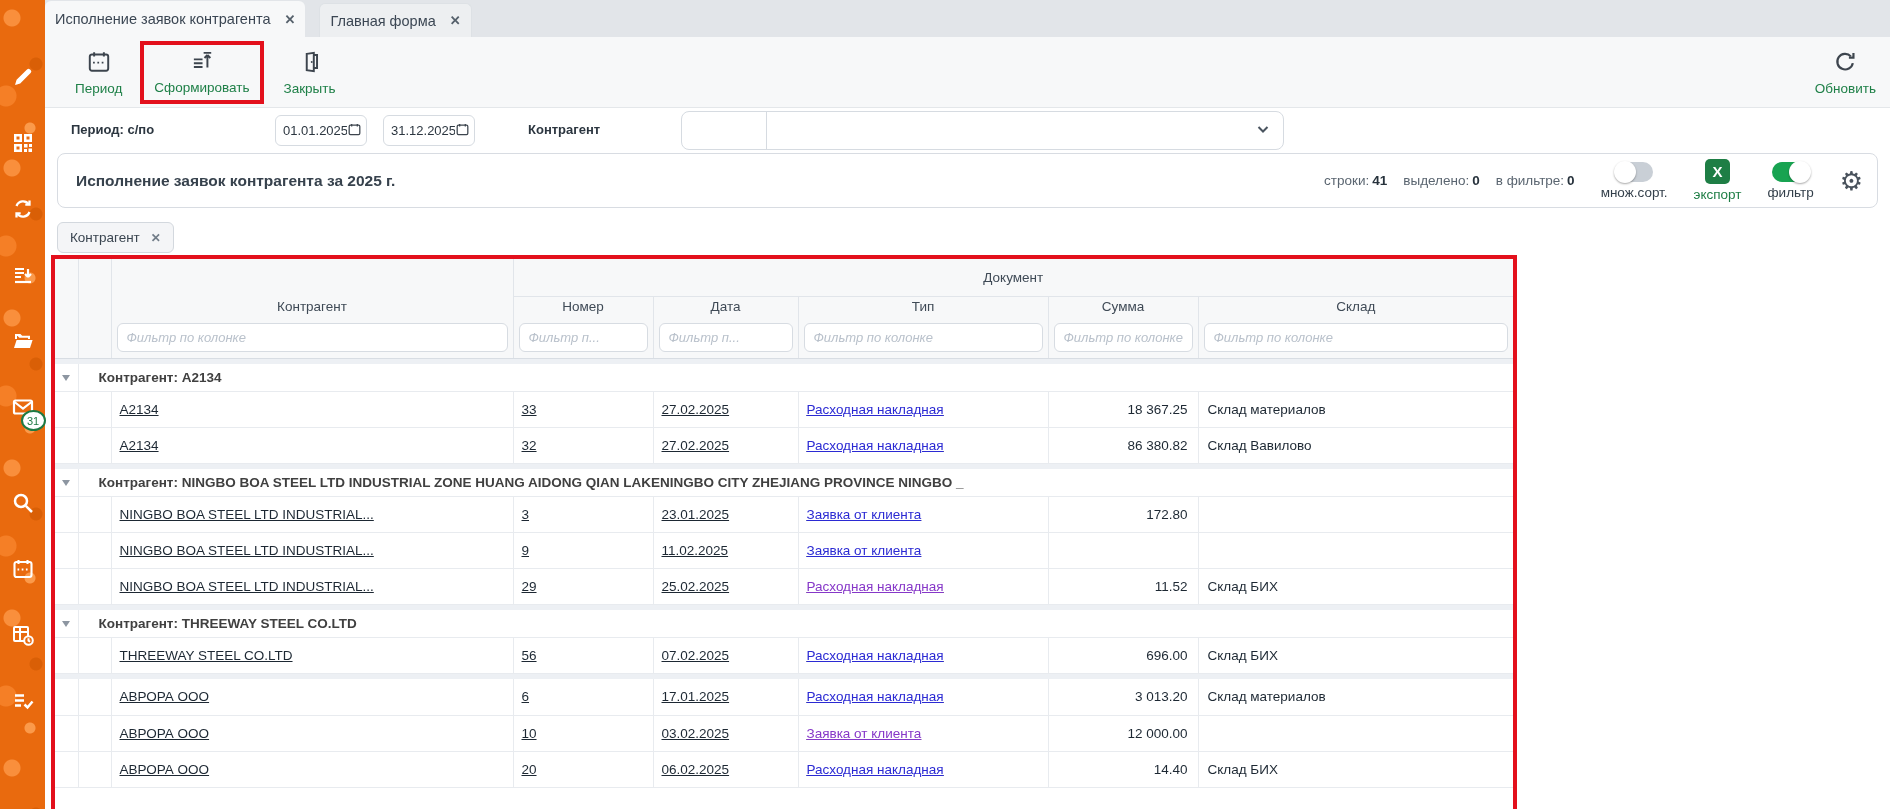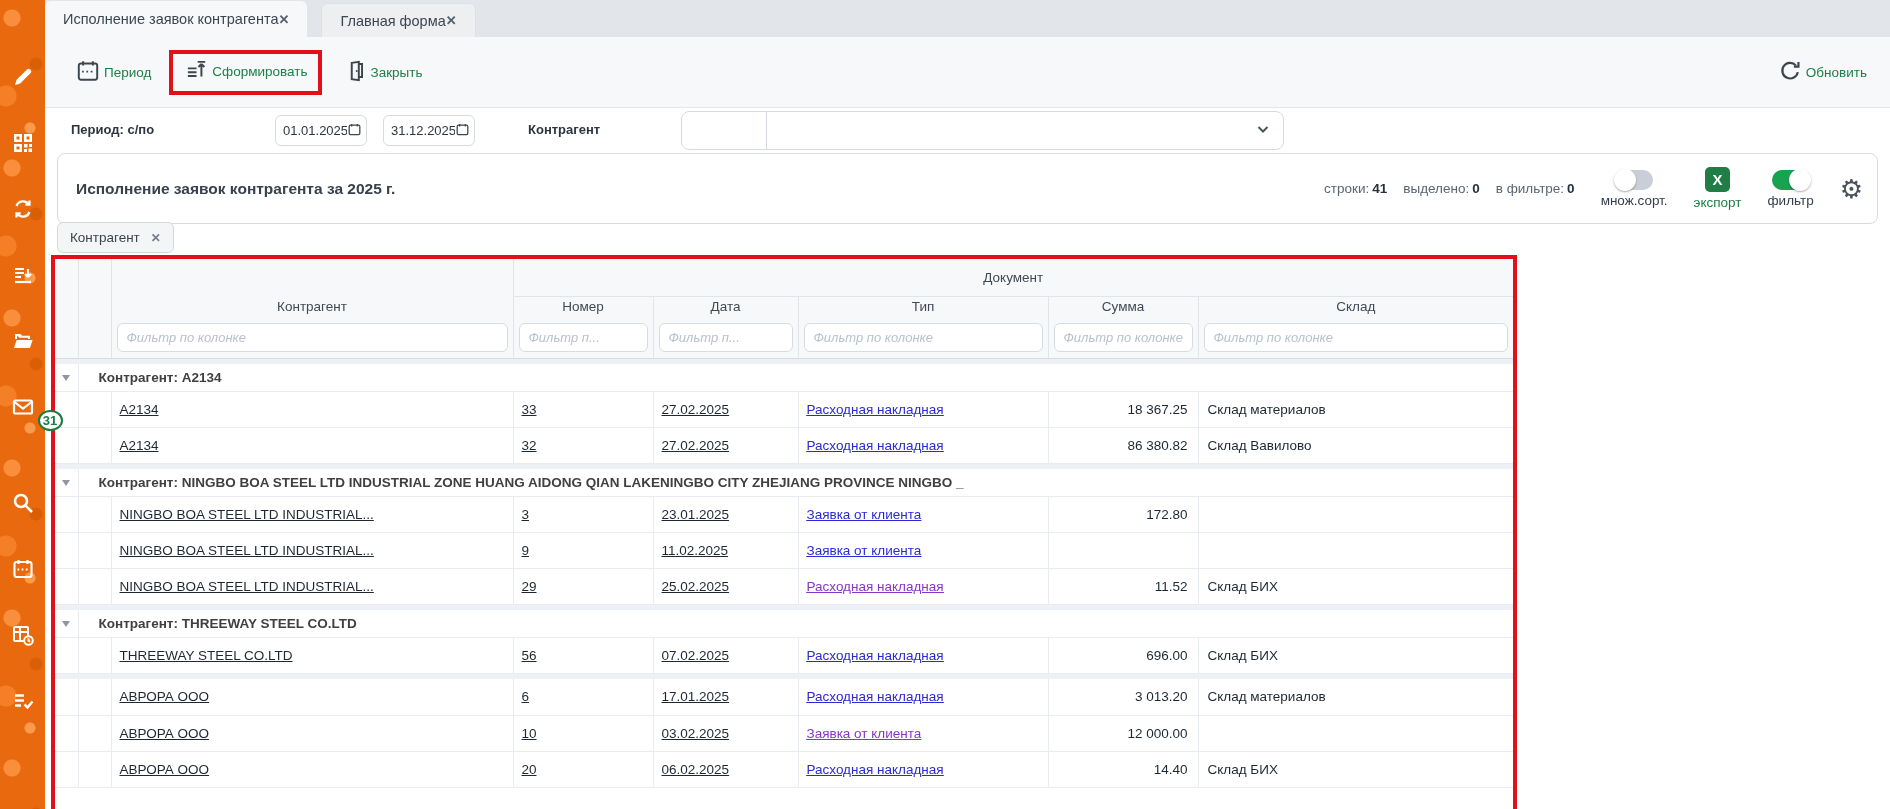--- a/index.html
+++ b/index.html
@@ -14,62 +14,62 @@
       radial-gradient(circle at 36px 64px, #d95f06 0 6px, rgba(0,0,0,0) 7px),
       radial-gradient(circle at 6px 96px, #f57f26 0 10px, rgba(0,0,0,0) 11px),
       radial-gradient(circle at 30px 128px, #fb9a4a 0 5px, rgba(0,0,0,0) 6px);
     background-size:45px 150px;
     display:flex;flex-direction:column;align-items:center;padding-top:64px;box-sizing:border-box;}
   .s-item{width:28px;height:26px;display:flex;align-items:center;justify-content:center;
     margin-bottom:40px;position:relative;flex:0 0 auto;cursor:pointer;}
   .s-item svg{display:block;}
   .s-badge{position:absolute;left:12px;top:16px;min-width:17px;height:17px;padding:0 2px;
     background:#fff;border:2px solid #1d7a43;border-radius:50%;color:#1d7a43;
-    font-size:13px;font-weight:700;display:flex;align-items:center;justify-content:center;z-index:6;margin-left:17px;}
+    font-size:11px;font-weight:400;display:flex;align-items:center;justify-content:center;z-index:6;}
   .s-item.has-badge{margin-bottom:70px;}
 
   
   .main{position:absolute;left:45px;top:0;width:1845px;height:809px;}
 
   
   .tabbar{height:37px;background:#e2e5e9;display:flex;align-items:flex-end;}
-  .tab{height:36px;display:flex;align-items:center;padding:0 18px;
+  .tab{height:36px;display:flex;align-items:center;gap:14px;padding:0 10px;
     font-size:14.5px;color:#3b4653;border-radius:6px 6px 0 0;box-sizing:border-box;cursor:pointer;text-align:right;}
   .tab.active{background:#f7f8f9;}
   .tab.inactive{background:#edeff1;margin-left:14px;height:34px;border:1px solid #dde1e5;border-bottom:none;}
   .tab-close{font-size:13px;color:#55606b;font-weight:700;line-height:1;}
 
   
   .toolbar{height:70px;background:#f7f8f9;border-bottom:1px solid #e4e7ea;
     display:flex;align-items:center;}
-  .tb-btn{display:flex;flex-direction:row;align-items:center;gap:3px;cursor:pointer;background:none;border:none;padding:0;}
+  .tb-btn{display:flex;flex-direction:column;align-items:center;gap:3px;cursor:pointer;background:none;border:none;padding:0;}
   .tb-btn .lbl{font-size:13.5px;color:#1f8048;font-family:"Liberation Sans",sans-serif;}
   .tb-period{margin-left:30px;}
   .red-wrap{border:4px solid #e3101c;padding:3px 10px 5px;margin-left:18px;}
   .tb-close{margin-left:20px;}
-  .tb-refresh{margin-left:auto;margin-right:23px;}
+  .tb-refresh{margin-left:auto;margin-right:14px;}
 
   
   .filterbar{position:relative;height:45px;background:#fff;font-size:13px;}
   .fb-label{position:absolute;top:14px;font-weight:700;color:#2c3640;}
   .fb-period-label{left:26px;}
   .fb-cp-label{left:483px;}
   .date-box{position:absolute;top:7px;width:92px;height:31px;border:1px solid #d6dbe1;border-radius:6px;
     box-sizing:border-box;display:flex;align-items:center;padding:0 7px;background:#fff;}
   .fb-date1{left:230px;} .fb-date2{left:338px;}
   .date-box input{border:none;outline:none;width:64px;font-size:13px;color:#2c3640;
     font-family:"Liberation Sans",sans-serif;padding:0;background:transparent;}
   .fb-combo{position:absolute;left:636px;top:3px;width:603px;height:39px;border:1px solid #d6dbe1;
     border-radius:8px;box-sizing:border-box;display:flex;align-items:stretch;background:#fff;cursor:pointer;}
   .fb-code{width:84px;border-right:1px solid #d6dbe1;display:flex;align-items:center;}
   .fb-code input{border:none;outline:none;width:70px;margin:0 6px;font-size:13px;background:transparent;}
   .fb-sel{flex:1;display:flex;align-items:center;justify-content:flex-end;padding-right:12px;}
 
   
-  .report-head{position:absolute;left:12px;top:153px;width:1821px;height:71px;box-sizing:border-box;
+  .report-head{position:absolute;left:12px;top:153px;width:1821px;height:55px;box-sizing:border-box;
     border:1px solid #d8dce2;border-radius:8px;background:#fff;display:flex;align-items:center;}
   .rh-title{margin-left:18px;font-size:15.5px;font-weight:700;color:#37424d;}
   .rh-right{margin-left:auto;display:flex;align-items:center;gap:26px;margin-right:14px;}
   .stats{display:flex;align-items:center;gap:16px;font-size:13.5px;color:#5a6570;}
   .stats b{color:#27323c;margin-left:3px;}
   .ctl{display:flex;flex-direction:column;align-items:center;gap:3px;font-size:13.5px;color:#333f4a;cursor:pointer;}
   .ctl .green{color:#1e7e45;}
   .toggle{width:38px;height:20px;border-radius:10px;background:#c9cfd6;position:relative;}
   .toggle .knob{position:absolute;top:-1px;left:-1px;width:22px;height:22px;border-radius:50%;
     background:#fff;box-shadow:0 1px 2px rgba(0,0,0,.35);}

